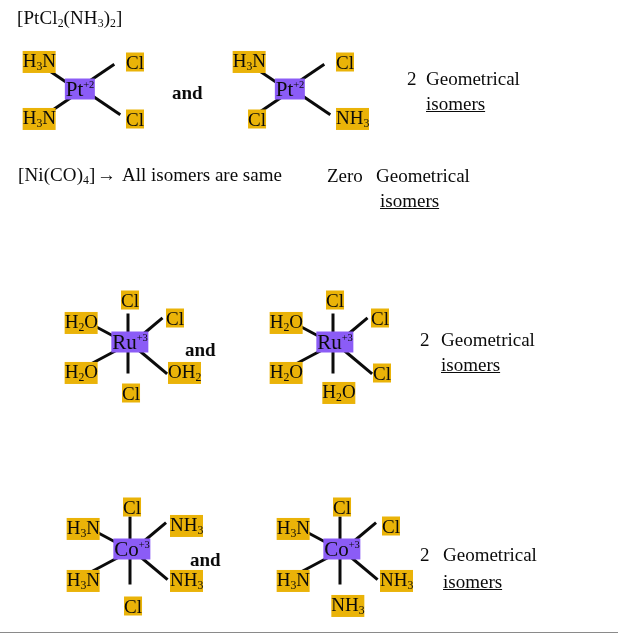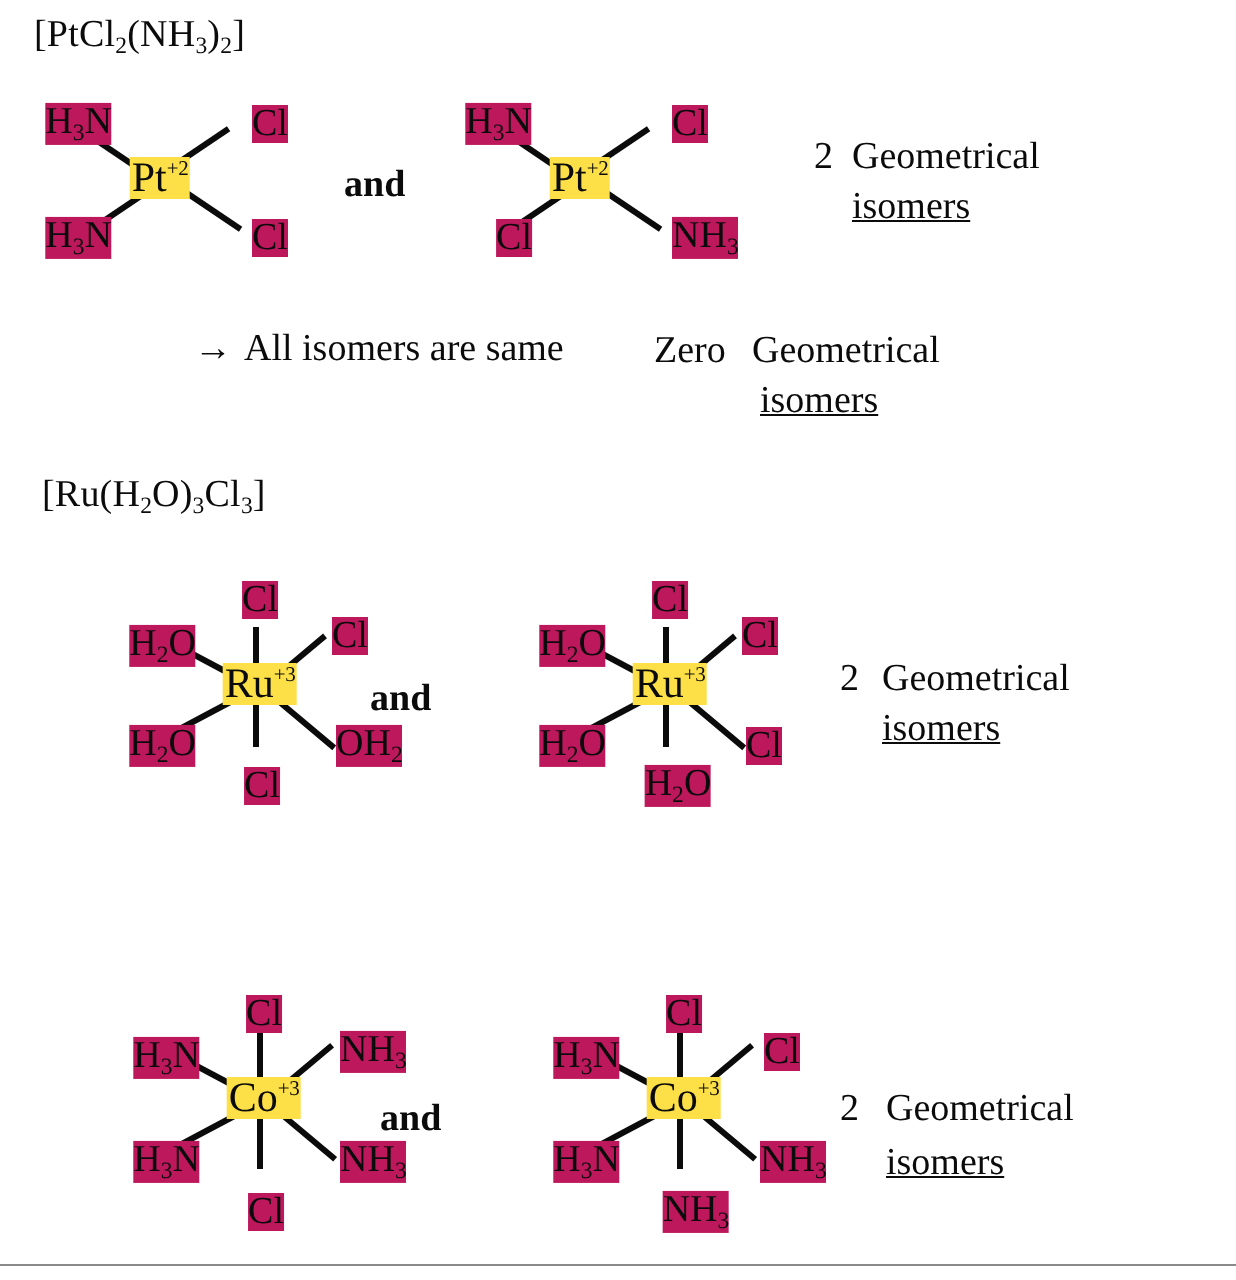--- a/index.html
+++ b/index.html
@@ -25,33 +25,33 @@
   sub{font-size:.62em;vertical-align:-.28em;}
   sup{font-size:.62em;vertical-align:.5em;}
 
   
   .struct{position:absolute;}
   .center-atom{
     position:absolute;
     font-size:21px;
     white-space:nowrap;
     transform:translate(-50%,-50%);
-    background:#fde047;
+    background:#8b5cf6;
     padding:0 1px;
     z-index:3;
     line-height:1;
   }
   .center-atom .chg{font-size:.5em;vertical-align:.75em;letter-spacing:-.2px;}
   .lig{
     position:absolute;
     font-size:19px;
     white-space:nowrap;
     z-index:3;
     line-height:1;
-    background:#be185d;
+    background:#eab308;
   }
   .lig.tl{transform:translate(-100%,-50%);}
   .lig.tr{transform:translate(0,-50%);}
   .lig.bl{transform:translate(-100%,-50%);}
   .lig.br{transform:translate(0,-50%);}
   .lig.top{transform:translate(-50%,-50%);}
   .lig.bot{transform:translate(-50%,-50%);}
 
   .bond{
     position:absolute;
@@ -102,30 +102,30 @@
     <div class="lig tl" style="left:56px;top:62px;">H<sub>3</sub>N</div>
     <div class="lig tr" style="left:126px;top:62px;">Cl</div>
     <div class="lig bl" style="left:56px;top:119px;">Cl</div>
     <div class="lig br" style="left:126px;top:119px;">NH<sub>3</sub></div>
   </div>
 
   <div class="abs count" style="left:407px;top:69px;">2</div>
   <div class="abs count" style="left:426px;top:69px;">Geometrical</div>
   <div class="abs countline2" style="left:426px;top:94px;">isomers</div>
 
+  <div class="abs formula" style="left:18px;top:165px;">
+    [Ni(CO)<sub>4</sub>]
+  </div>
   <div class="abs note" style="left:97px;top:165px;">→</div>
   <div class="abs note" style="left:122px;top:165px;">All isomers are same</div>
 
   <div class="abs count" style="left:327px;top:166px;">Zero</div>
   <div class="abs count" style="left:376px;top:166px;">Geometrical</div>
   <div class="abs countline2" style="left:380px;top:191px;">isomers</div>
 
-  <div class="abs formula" style="left:21px;top:238px;">
-    [Ru(H<sub>2</sub>O)<sub>3</sub>Cl<sub>3</sub>]
-  </div>
 
   <div class="struct" style="left:0;top:280px;width:230px;height:130px;">
     <div class="bond" style="left:128px;top:60px;width:28px;height:3px;transform:rotate(-90deg);"></div>
     <div class="bond" style="left:128px;top:64px;width:28px;height:3px;transform:rotate(90deg);"></div>
     <div class="bond" style="left:118px;top:57px;width:42px;height:3px;transform:rotate(-152deg);"></div>
     <div class="bond" style="left:138px;top:57px;width:32px;height:3px;transform:rotate(-40deg);"></div>
     <div class="bond" style="left:118px;top:68px;width:42px;height:3px;transform:rotate(152deg);"></div>
     <div class="bond" style="left:138px;top:68px;width:38px;height:3px;transform:rotate(40deg);"></div>
 
     <div class="center-atom" style="left:130px;top:62px;">Ru<span class="chg">+3</span></div>

